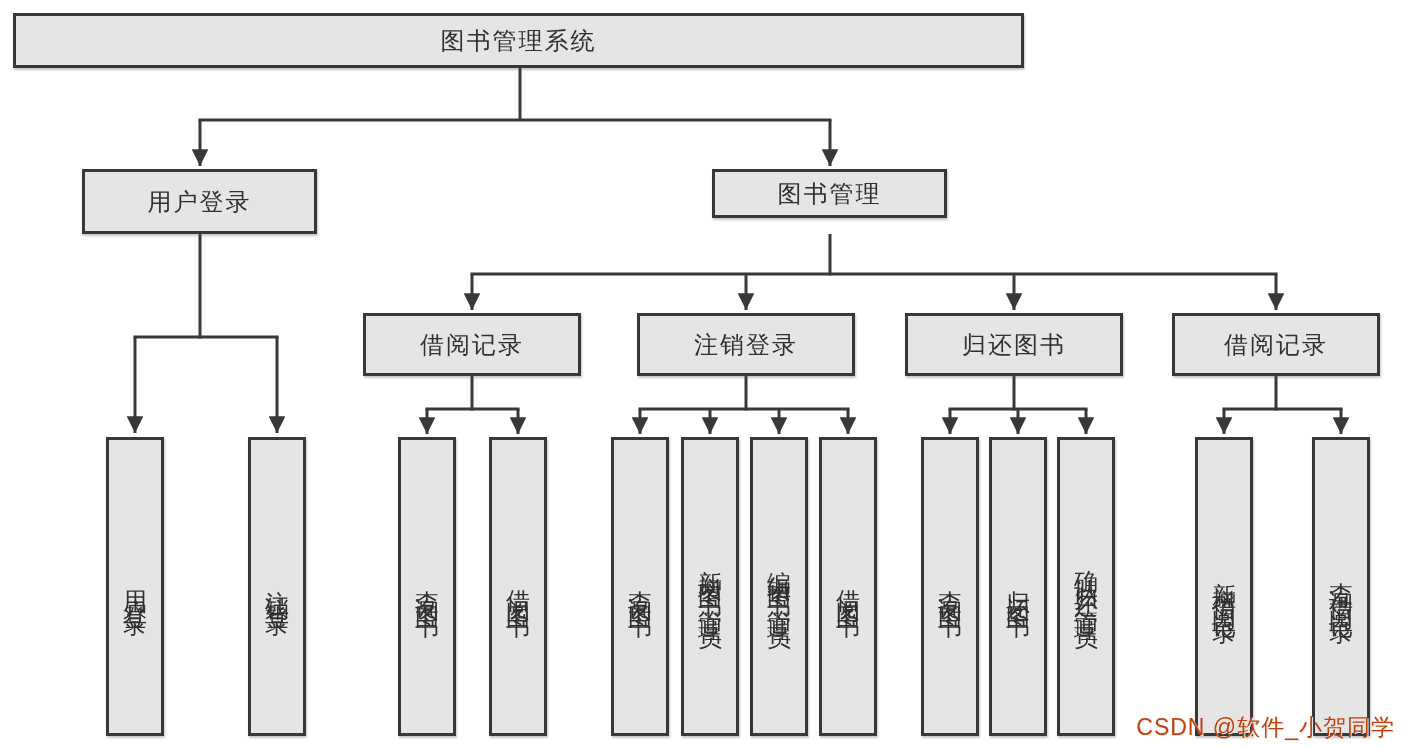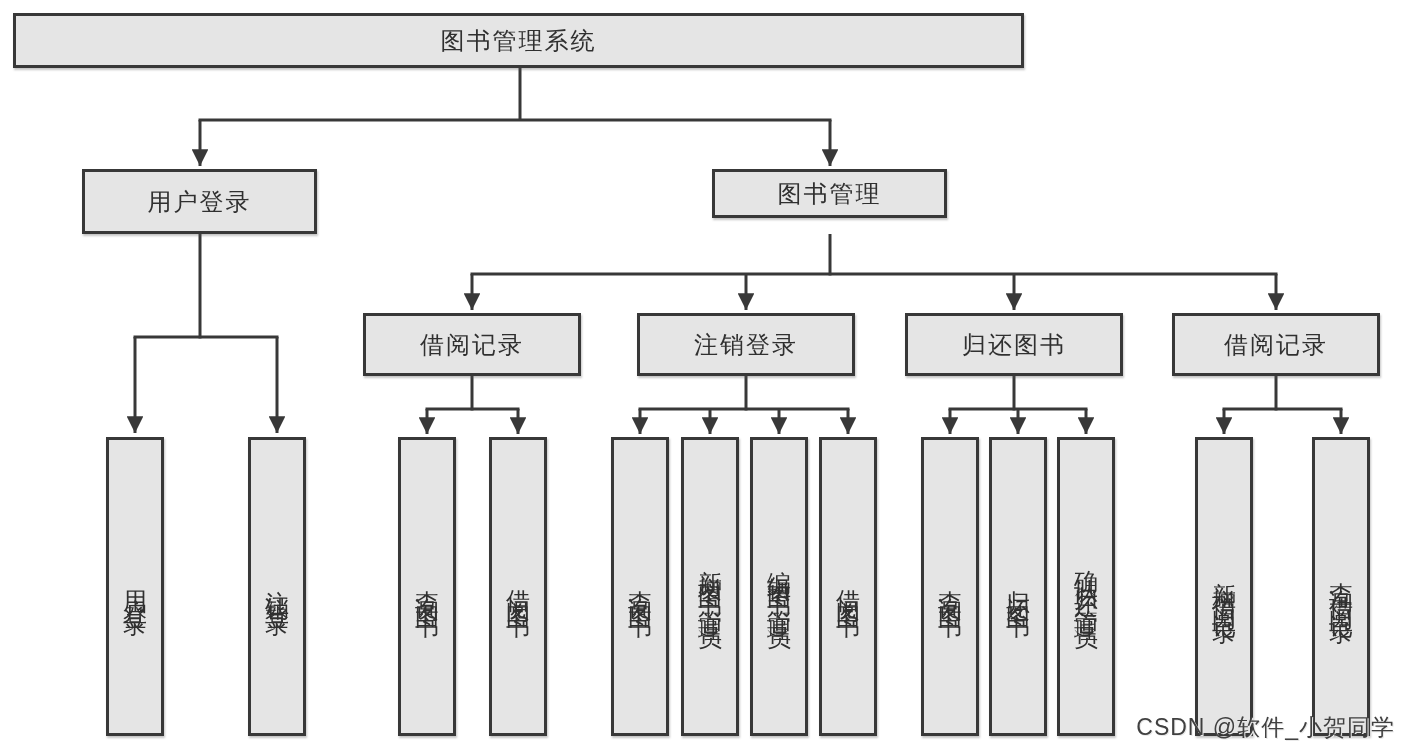--- a/index.html
+++ b/index.html
@@ -28,21 +28,21 @@
     writing-mode:vertical-rl;
     letter-spacing:8px;
     font-size:24px;
     line-height:1;
   }
   .vbox span{display:block;}
   .watermark{
     position:absolute;
     right:10px;bottom:4px;
     font-size:23px;
-    color:#404040;
+    color:#c2410c;
     letter-spacing:1px;
     text-shadow:1px 1px 0 #e9e9e9;
     z-index:5;
     white-space:nowrap;
   }
 </style>
 </head>
 <body>
 
 <div class="canvas">

